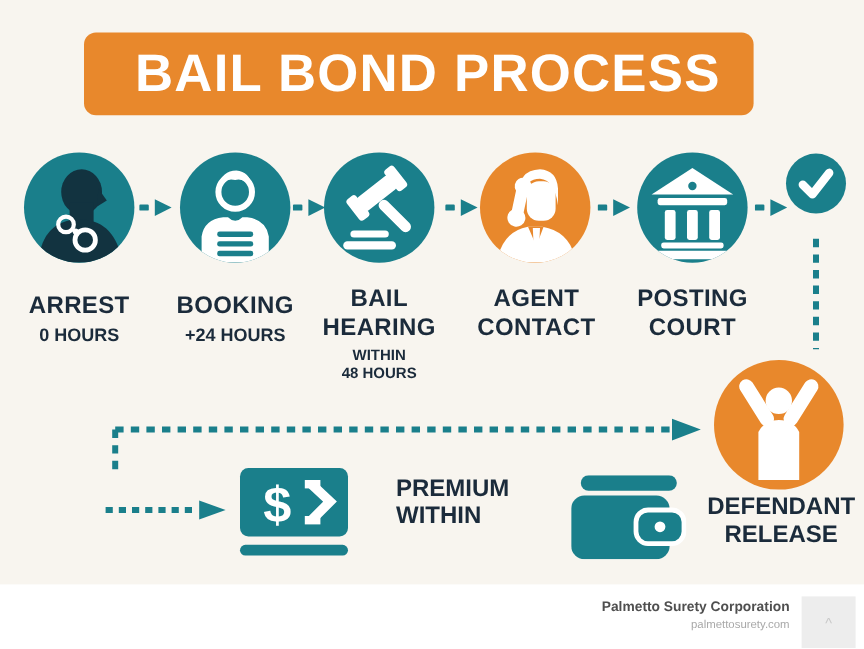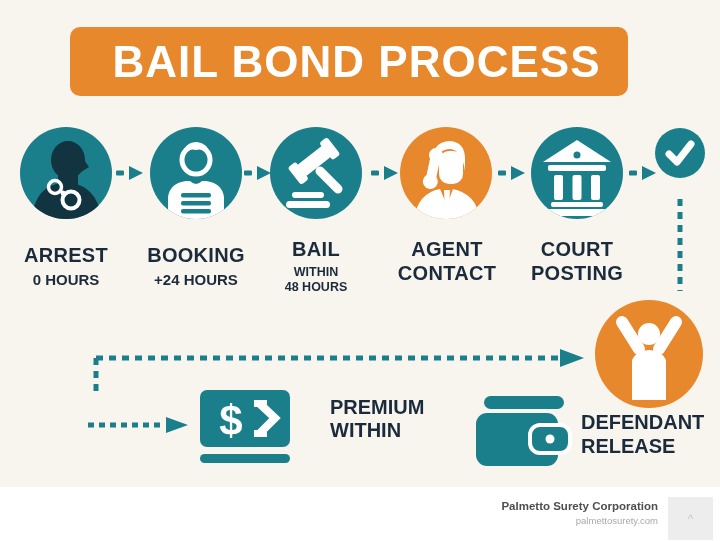--- a/index.html
+++ b/index.html
@@ -18,21 +18,21 @@
   .c-orange{background:#E8882C;}
   .big{width:92px;height:92px;top:127px;}
   .step-label{position:absolute;width:140px;text-align:center;color:#1B2B3B;font-weight:bold;}
   .lbl-line{font-size:20px;line-height:24px;letter-spacing:0.3px;}
   .sub{margin-top:4px;}
   .sub-line{font-size:15px;line-height:18px;}
   .sub-sm .sub-line{font-size:12.5px;line-height:15px;}
   .row-arrow{position:absolute;top:165px;width:28px;height:16px;}
   .conn{position:absolute;}
   .pay-label{position:absolute;left:330px;top:396px;color:#1B2B3B;font-weight:bold;font-size:20px;line-height:23px;}
-  .rel-label{position:absolute;left:581px;top:410px;width:140px;color:#1B2B3B;font-weight:bold;font-size:20px;line-height:24px;}
+  .rel-label{position:absolute;left:581px;top:410px;width:140px;text-align:center;color:#1B2B3B;font-weight:bold;font-size:20px;line-height:24px;}
   .footer-strip{position:absolute;left:0;top:487px;width:720px;height:54px;background:#ffffff;}
   .footer-text{position:absolute;right:62px;top:500px;text-align:right;}
   .company{font-size:11.5px;font-weight:bold;color:#4F4F4F;}
   .website{font-size:9.5px;color:#A8A8A8;margin-top:3px;}
   .footer-square{
     position:absolute;left:668px;top:497px;width:45px;height:43px;background:#EDEDED;
     display:flex;align-items:center;justify-content:center;color:#C9C9C9;font-size:12px;
   }
 </style>
 </head>
@@ -152,32 +152,33 @@
       </div>
   </div>
   <div class="step-label" style="left:126px;top:243px;">
     <div class="lbl-line">BOOKING</div>
     <div class="sub">
         <div class="sub-line">+24 HOURS</div>
       </div>
   </div>
   <div class="step-label" style="left:246px;top:237px;">
     <div class="lbl-line">BAIL</div>
+    <div class="lbl-line">HEARING</div>
     <div class="sub sub-sm">
       <div class="sub-line">WITHIN</div>
       <div class="sub-line">48 HOURS</div>
     </div>
   </div>
   <div class="step-label" style="left:377px;top:237px;text-align:center;">
     <div class="lbl-line">AGENT</div>
     <div class="lbl-line">CONTACT</div>
   </div>
   <div class="step-label" style="left:507px;top:237px;">
+    <div class="lbl-line">POSTING</div>
     <div class="lbl-line">COURT</div>
-    <div class="lbl-line">POSTING</div>
   </div>
 
   <svg class="conn" style="left:674px;top:197px;" width="12" height="96">
     <path d="M6 2 V94" stroke="#1A7F8B" stroke-width="5" stroke-dasharray="7 6" fill="none"></path>
   </svg>
 
   <svg class="conn" style="left:86px;top:348px;" width="510" height="48">
     <path d="M10 10 H472" stroke="#1A7F8B" stroke-width="5" stroke-dasharray="7 6" fill="none"></path>
     <path d="M10 10 V44" stroke="#1A7F8B" stroke-width="5" stroke-dasharray="7 6" fill="none"></path>
     <polygon points="474,1 498,10 474,19" fill="#1A7F8B"></polygon>

